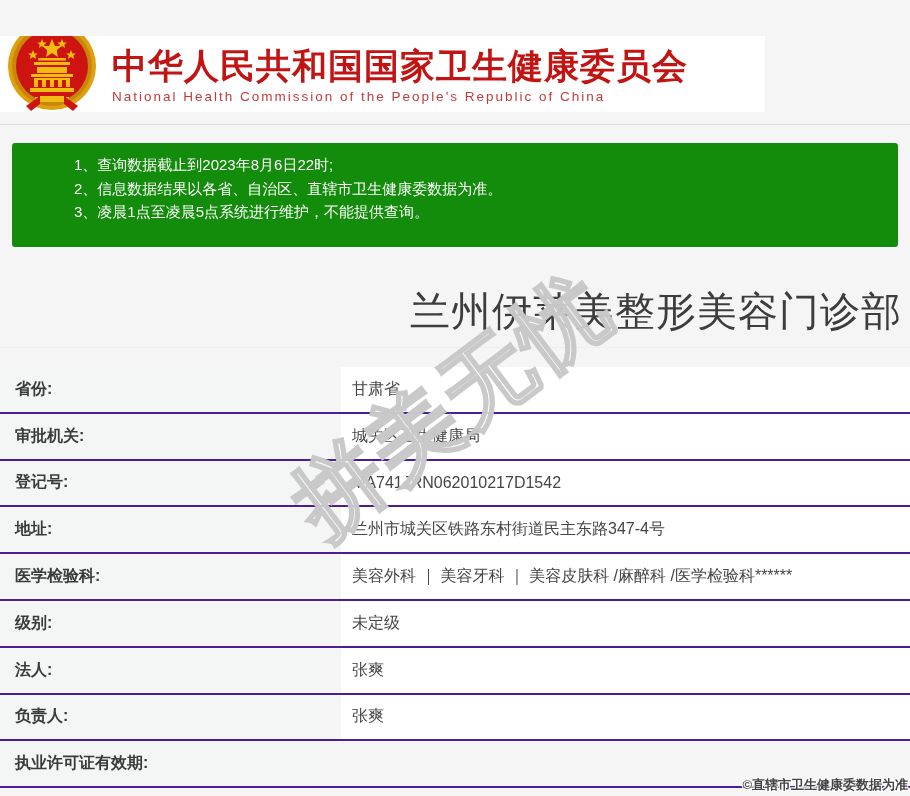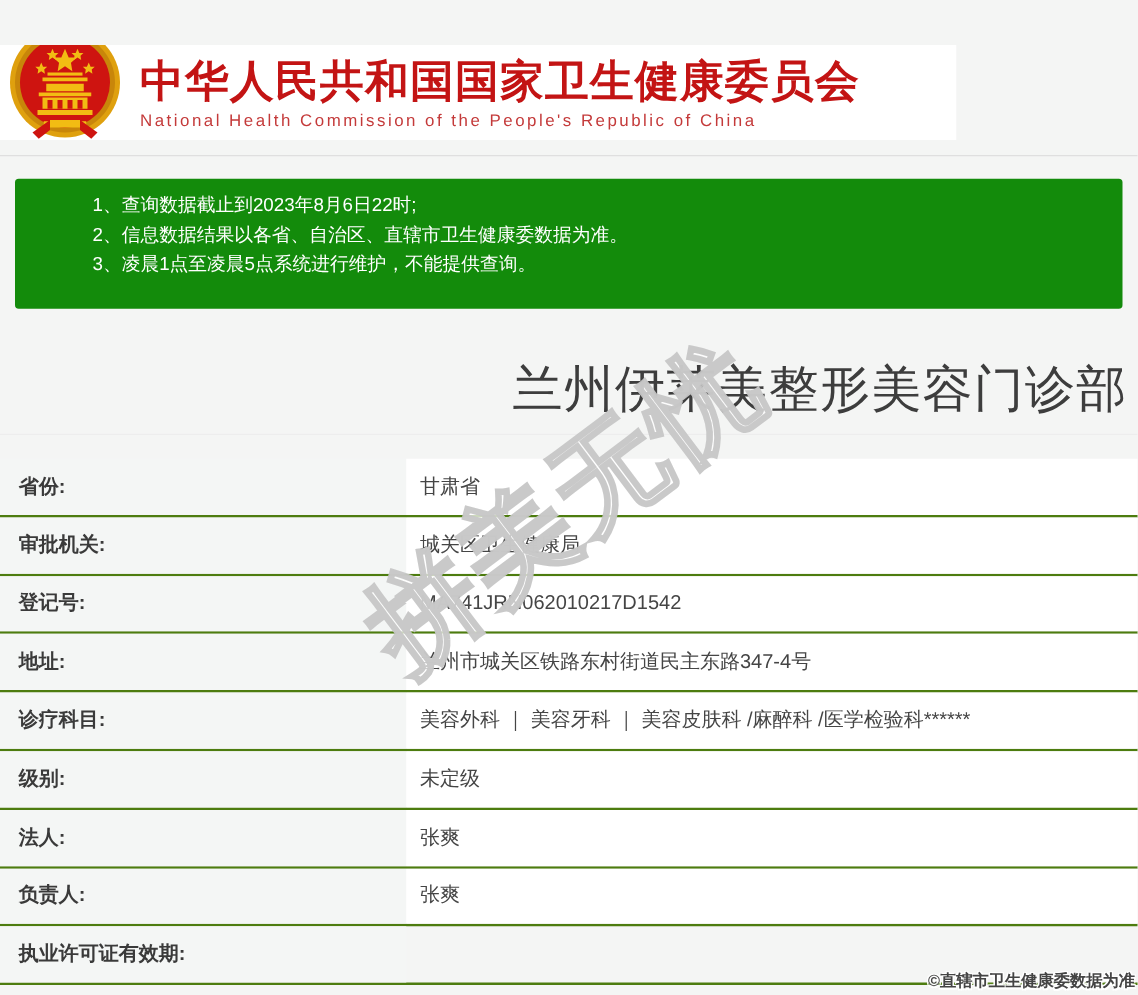--- a/index.html
+++ b/index.html
@@ -54,21 +54,22 @@
   }
   .thin-line {
     position:absolute; top:347px; left:0; width:910px; height:1px;
     background:#ededed;
   }
 
   
   .table { position:absolute; top:367px; left:0; width:910px; }
   .row {
     display:flex; height:46.8px;
-    border-bottom:2px solid #4d7c0f;
+    border-bottom:2px solid #4c1d95;
+    gap:16px;
   }
   .cell { display:flex; align-items:center; }
   .cell.label {
     width:325px; background:#f4f6f5;
     padding-left:15px;
     font-size:16px; font-weight:bold; color:#3a3a3a;
   }
   .cell.value {
     flex:1; background:#ffffff;
     padding-left:11px;
@@ -156,21 +157,21 @@
   </div>
   <div class="row">
     <div class="cell label">登记号:</div>
     <div class="cell value">MA741JRN062010217D1542</div>
   </div>
   <div class="row">
     <div class="cell label">地址:</div>
     <div class="cell value">兰州市城关区铁路东村街道民主东路347-4号</div>
   </div>
   <div class="row">
-    <div class="cell label">诊疗科目:</div>
+    <div class="cell label">医学检验科:</div>
     <div class="cell value">美容外科 ｜ 美容牙科 ｜ 美容皮肤科 /麻醉科 /医学检验科******</div>
   </div>
   <div class="row">
     <div class="cell label">级别:</div>
     <div class="cell value">未定级</div>
   </div>
   <div class="row">
     <div class="cell label">法人:</div>
     <div class="cell value">张爽</div>
   </div>

